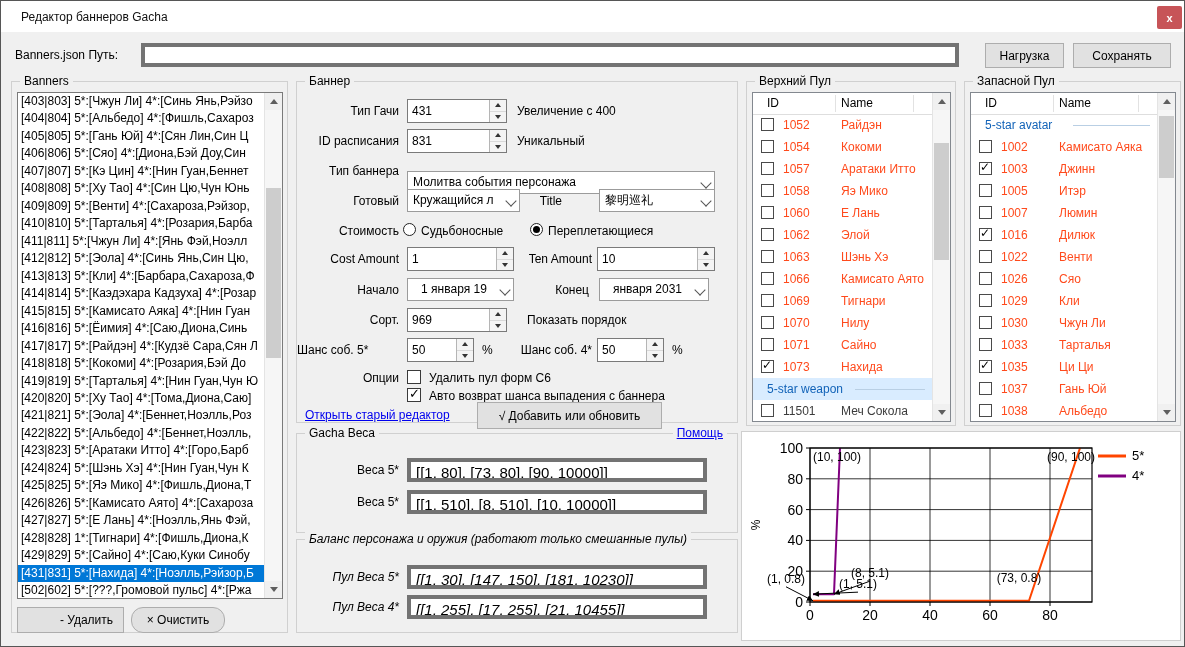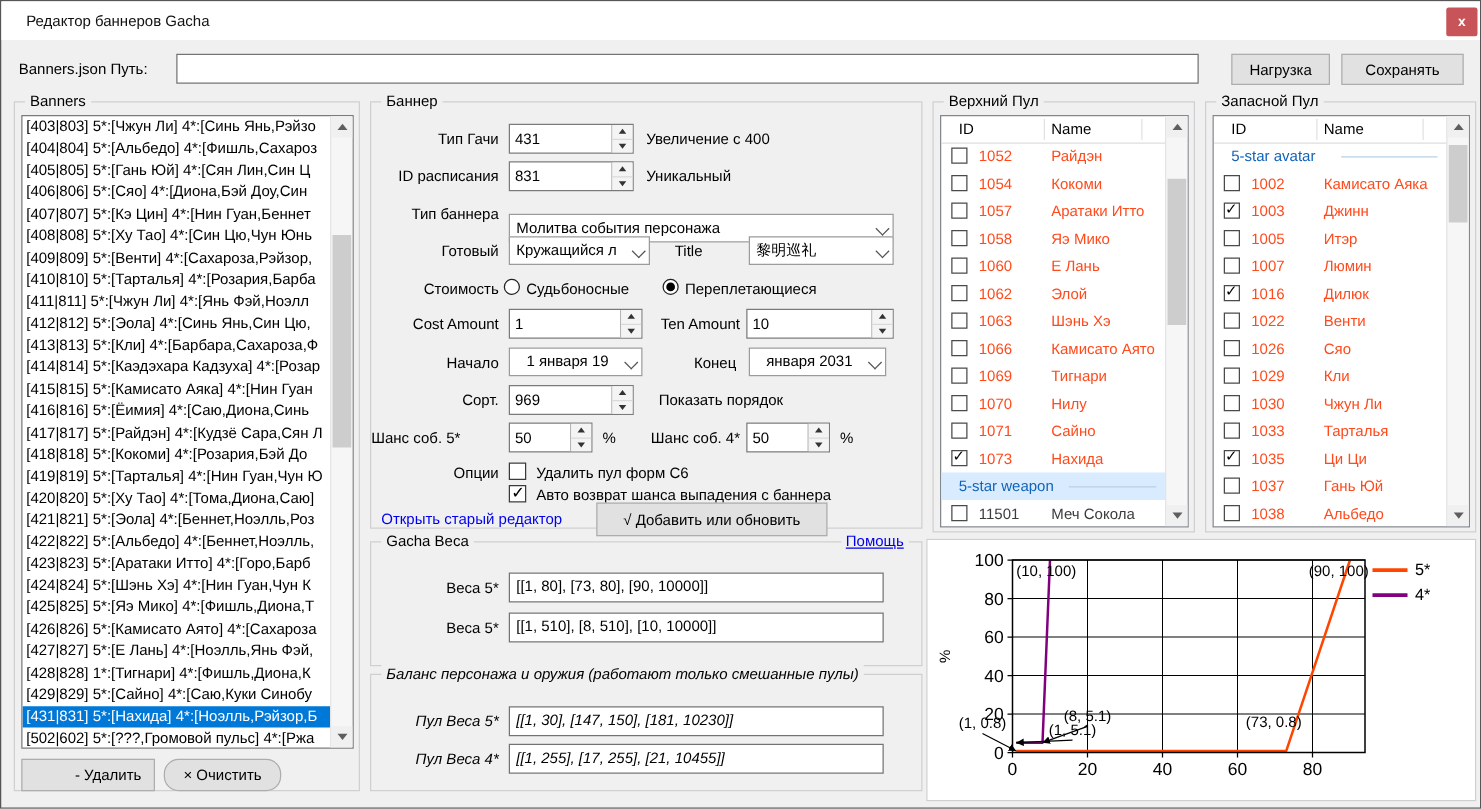--- a/index.html
+++ b/index.html
@@ -3,22 +3,22 @@
 <meta charset="utf-8">
 <style>
   html,body{margin:0;padding:0;background:#bfbfbf;}
   .window{position:relative;width:1185px;height:647px;background:#f0f0f0;border:1px solid #565656;
     box-sizing:border-box;overflow:hidden;font-family:"Liberation Sans","DejaVu Sans",sans-serif;color:#000;}
   .titlebar{position:absolute;left:0;top:0;right:0;height:31px;background:#ffffff;}
   .title-text{position:absolute;left:20px;top:9px;font-size:12px;color:#111;}
   .close-btn{position:absolute;right:2px;top:5px;width:25px;height:23px;background:var(--close,#c75458);
     color:#fff;font-size:11px;font-weight:bold;display:flex;align-items:center;justify-content:center;border-radius:2px;}
   .lbl{position:absolute;font-size:12px;height:24px;line-height:24px;}
-  .tbox{position:absolute;height:24px;background:#fff;border:1px solid #737373;box-sizing:border-box;
-    font-size:12px;line-height:21px;padding-left:5px;white-space:nowrap;overflow:hidden;}
+  .tbox{position:absolute;height:24px;background:#fff;border:4px solid #737373;box-sizing:border-box;
+    font-size:15px;line-height:21px;padding-left:5px;white-space:nowrap;overflow:hidden;}
   input.tbox{padding-left:5px;outline:none;}
   .btn{position:absolute;background:#e1e1e1;border:1px solid #adadad;font-size:12px;color:#000;
     display:flex;align-items:center;justify-content:center;box-sizing:border-box;}
   .group{position:absolute;border:1px solid #d0d0d0;background:#f0f0f0;box-sizing:border-box;}
   .legend{position:absolute;top:-8px;left:8px;background:#f0f0f0;padding:0 4px;font-size:12px;white-space:nowrap;}
   .legend-link{position:absolute;top:-8px;right:10px;background:#f0f0f0;padding:0 4px;font-size:12px;
     color:var(--link,#0000ee);text-decoration:underline;white-space:nowrap;}
   
   .listbox{position:absolute;background:#fff;border:1px solid #7a7a7a;overflow:hidden;box-sizing:border-box;}
   .list-items{position:absolute;left:0;top:0;right:17px;bottom:0;overflow:hidden;}
@@ -41,21 +41,21 @@
   .spin .btns .tri-down{border-left-width:3px;border-right-width:3px;border-top-width:4px;border-top-color:#333;}
   
   .combo{position:absolute;height:23px;background:#fff;border:1px solid #9b9b9b;box-sizing:border-box;}
   .combo .val{position:absolute;left:5px;right:18px;top:0;bottom:0;line-height:21px;font-size:12px;white-space:nowrap;overflow:hidden;}
   .combo .arr{position:absolute;right:4px;top:7px;width:7px;height:7px;border-right:1px solid #555;border-bottom:1px solid #555;transform:rotate(45deg);}
   
   .radio{position:absolute;width:13px;height:13px;border:1px solid #222;border-radius:50%;background:#fff;box-sizing:border-box;}
   .radio.on::after{content:"";position:absolute;left:2px;top:2px;width:7px;height:7px;border-radius:50%;background:#000;}
   .cbox{position:absolute;width:14px;height:14px;border:1px solid #3a3a3a;background:#fff;box-sizing:border-box;}
   .cbox.on::after{content:"✓";position:absolute;left:1px;top:-3px;font-size:13px;color:#000;}
-  .link{position:absolute;font-size:12px;color:var(--link,#0000ee);white-space:nowrap;text-align:center;}
+  .link{position:absolute;font-size:12px;color:var(--link,#0000ee);text-decoration:underline;white-space:nowrap;text-align:center;}
   
   .pool{position:absolute;background:#fff;border:1px solid #83888f;overflow:hidden;box-sizing:border-box;}
   .pool-header{position:relative;height:21px;font-size:12px;border-bottom:1px solid #dedede;}
   .pool-header .h1{position:absolute;left:14px;top:3px;}
   .pool-header .h2{position:absolute;left:88px;top:3px;}
   .pool-header .hsep{position:absolute;top:2px;bottom:2px;width:1px;background:#e2e2e2;}
   .pool-rows{position:absolute;left:0;top:21px;right:17px;bottom:0;overflow:hidden;}
   .pool-row{position:relative;height:22px;font-size:12px;color:var(--pool,#ff4a1c);}
   .pool-row.dark{color:#3c3c3c;}
   .pool-row .cbx{position:absolute;left:8px;top:4px;width:13px;height:13px;border:1px solid #4a4a4a;background:#fff;box-sizing:border-box;}

